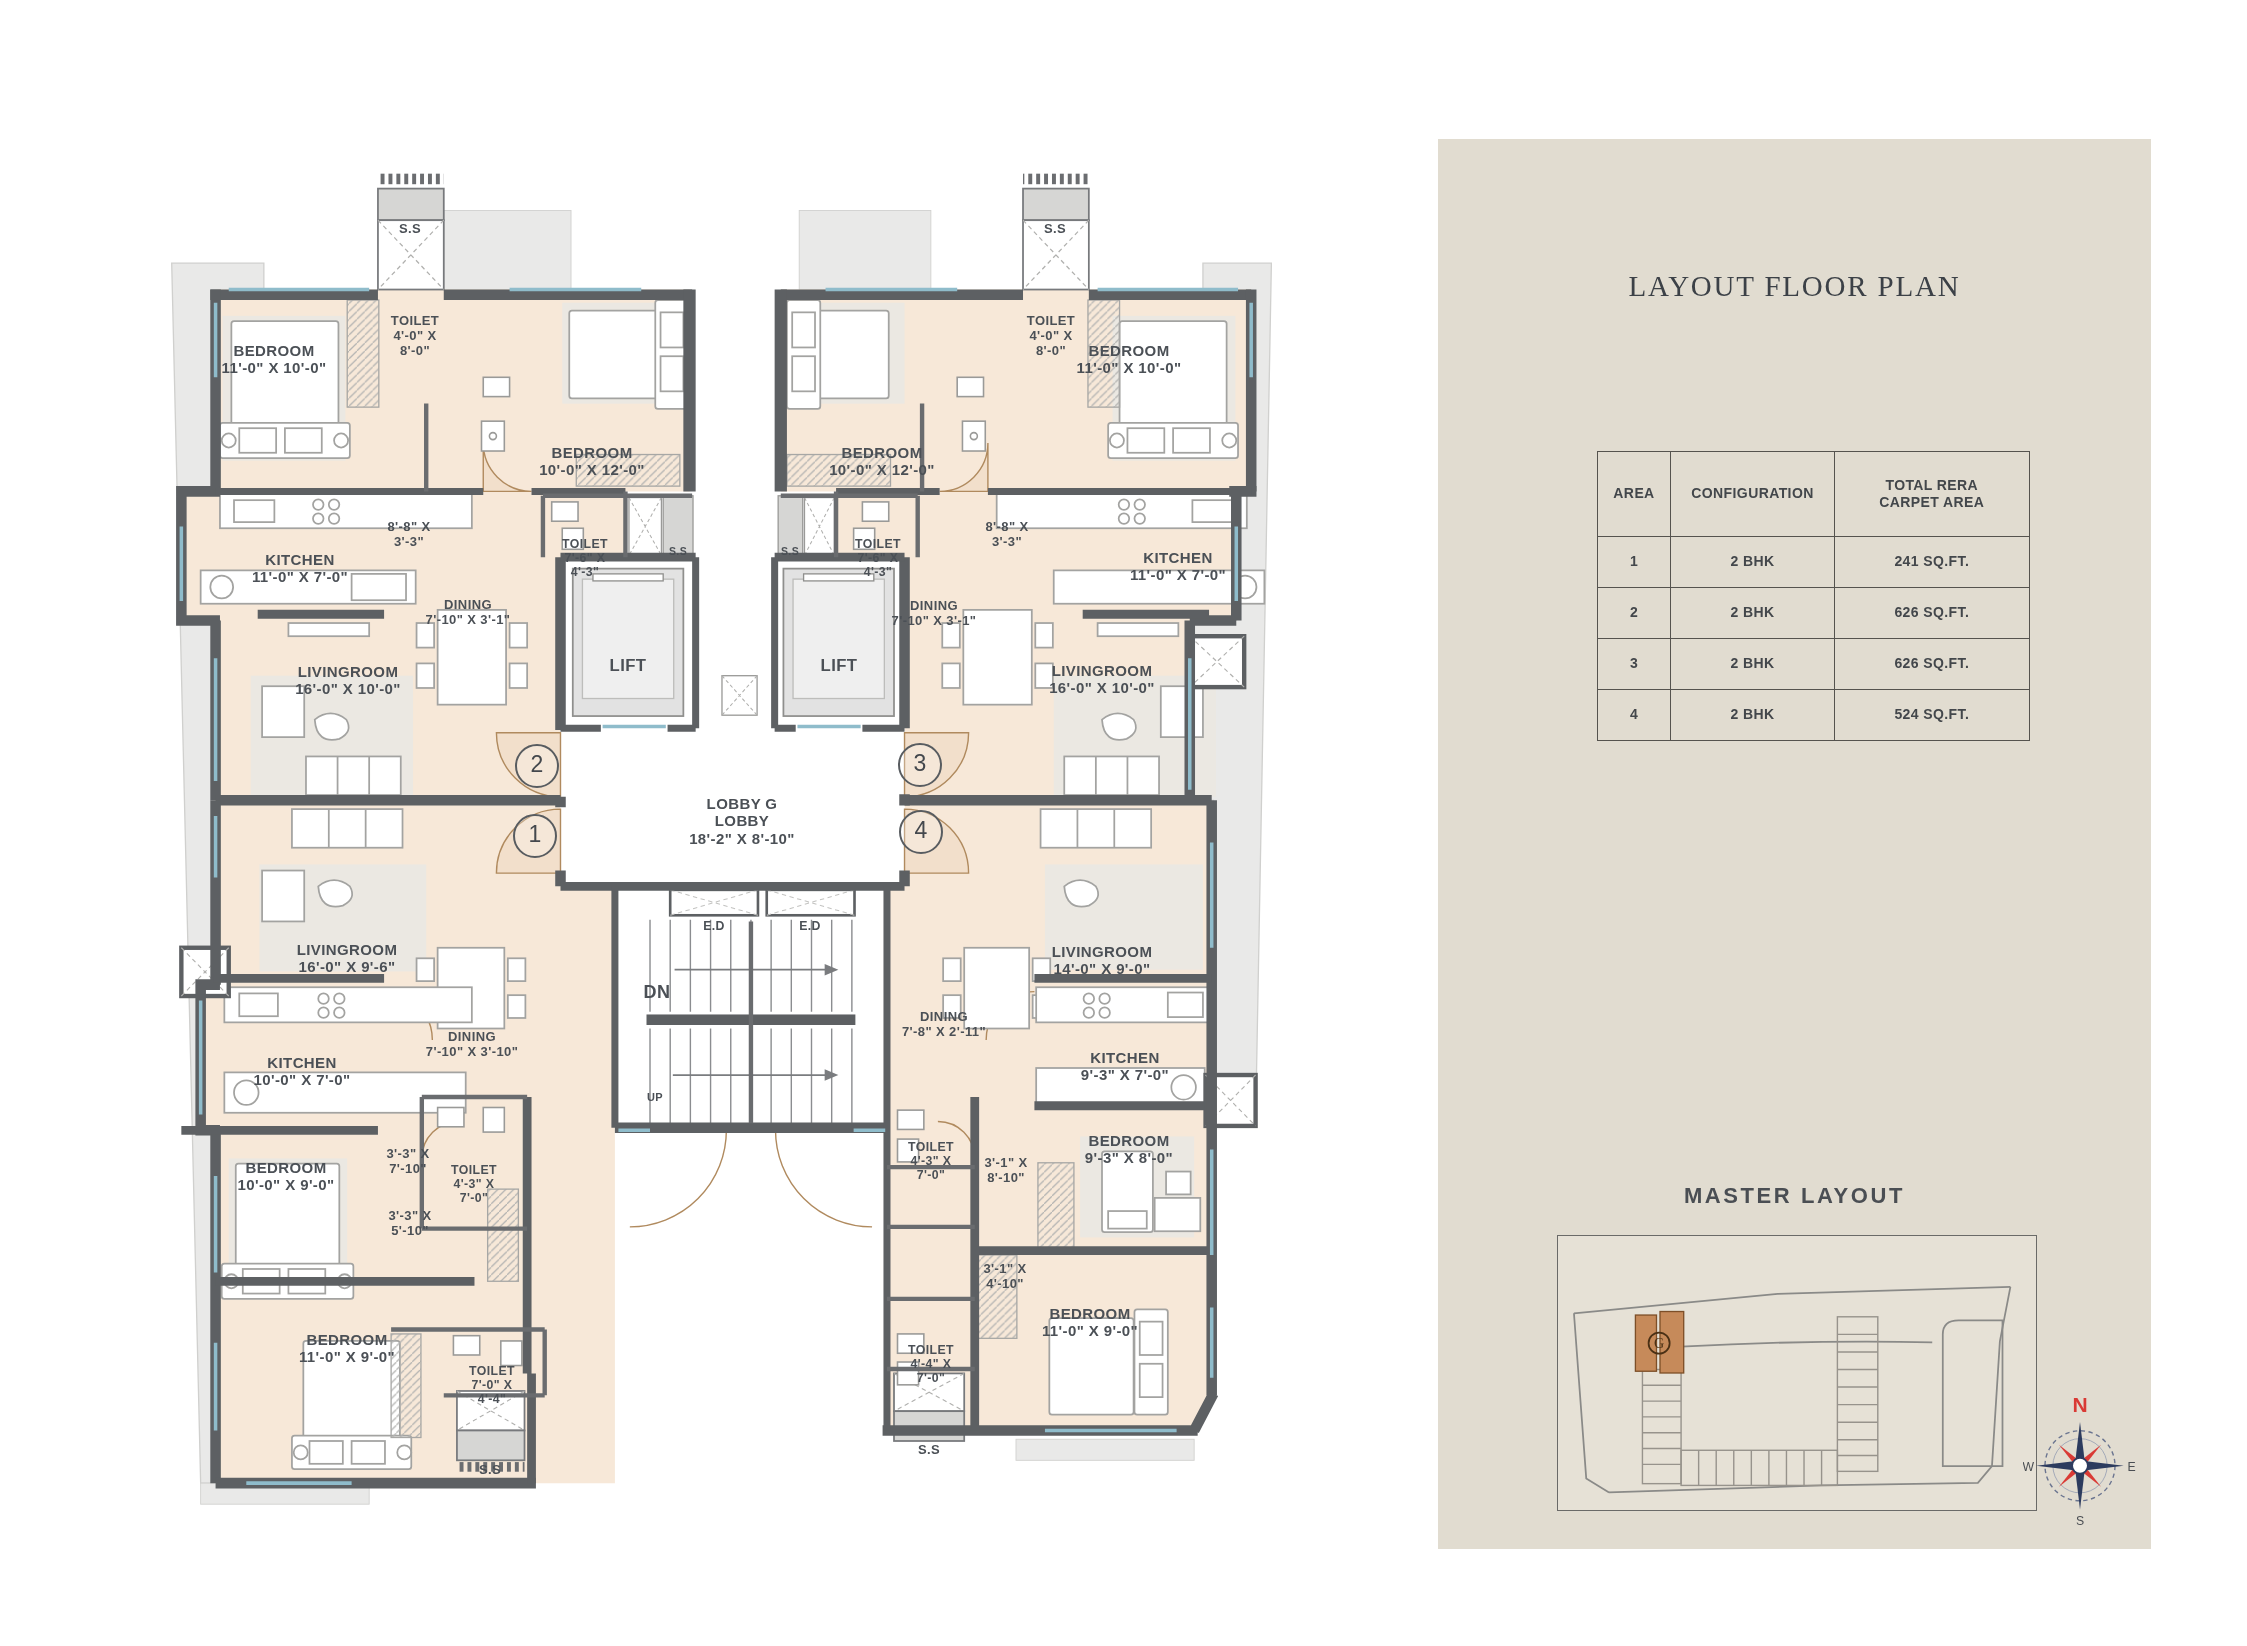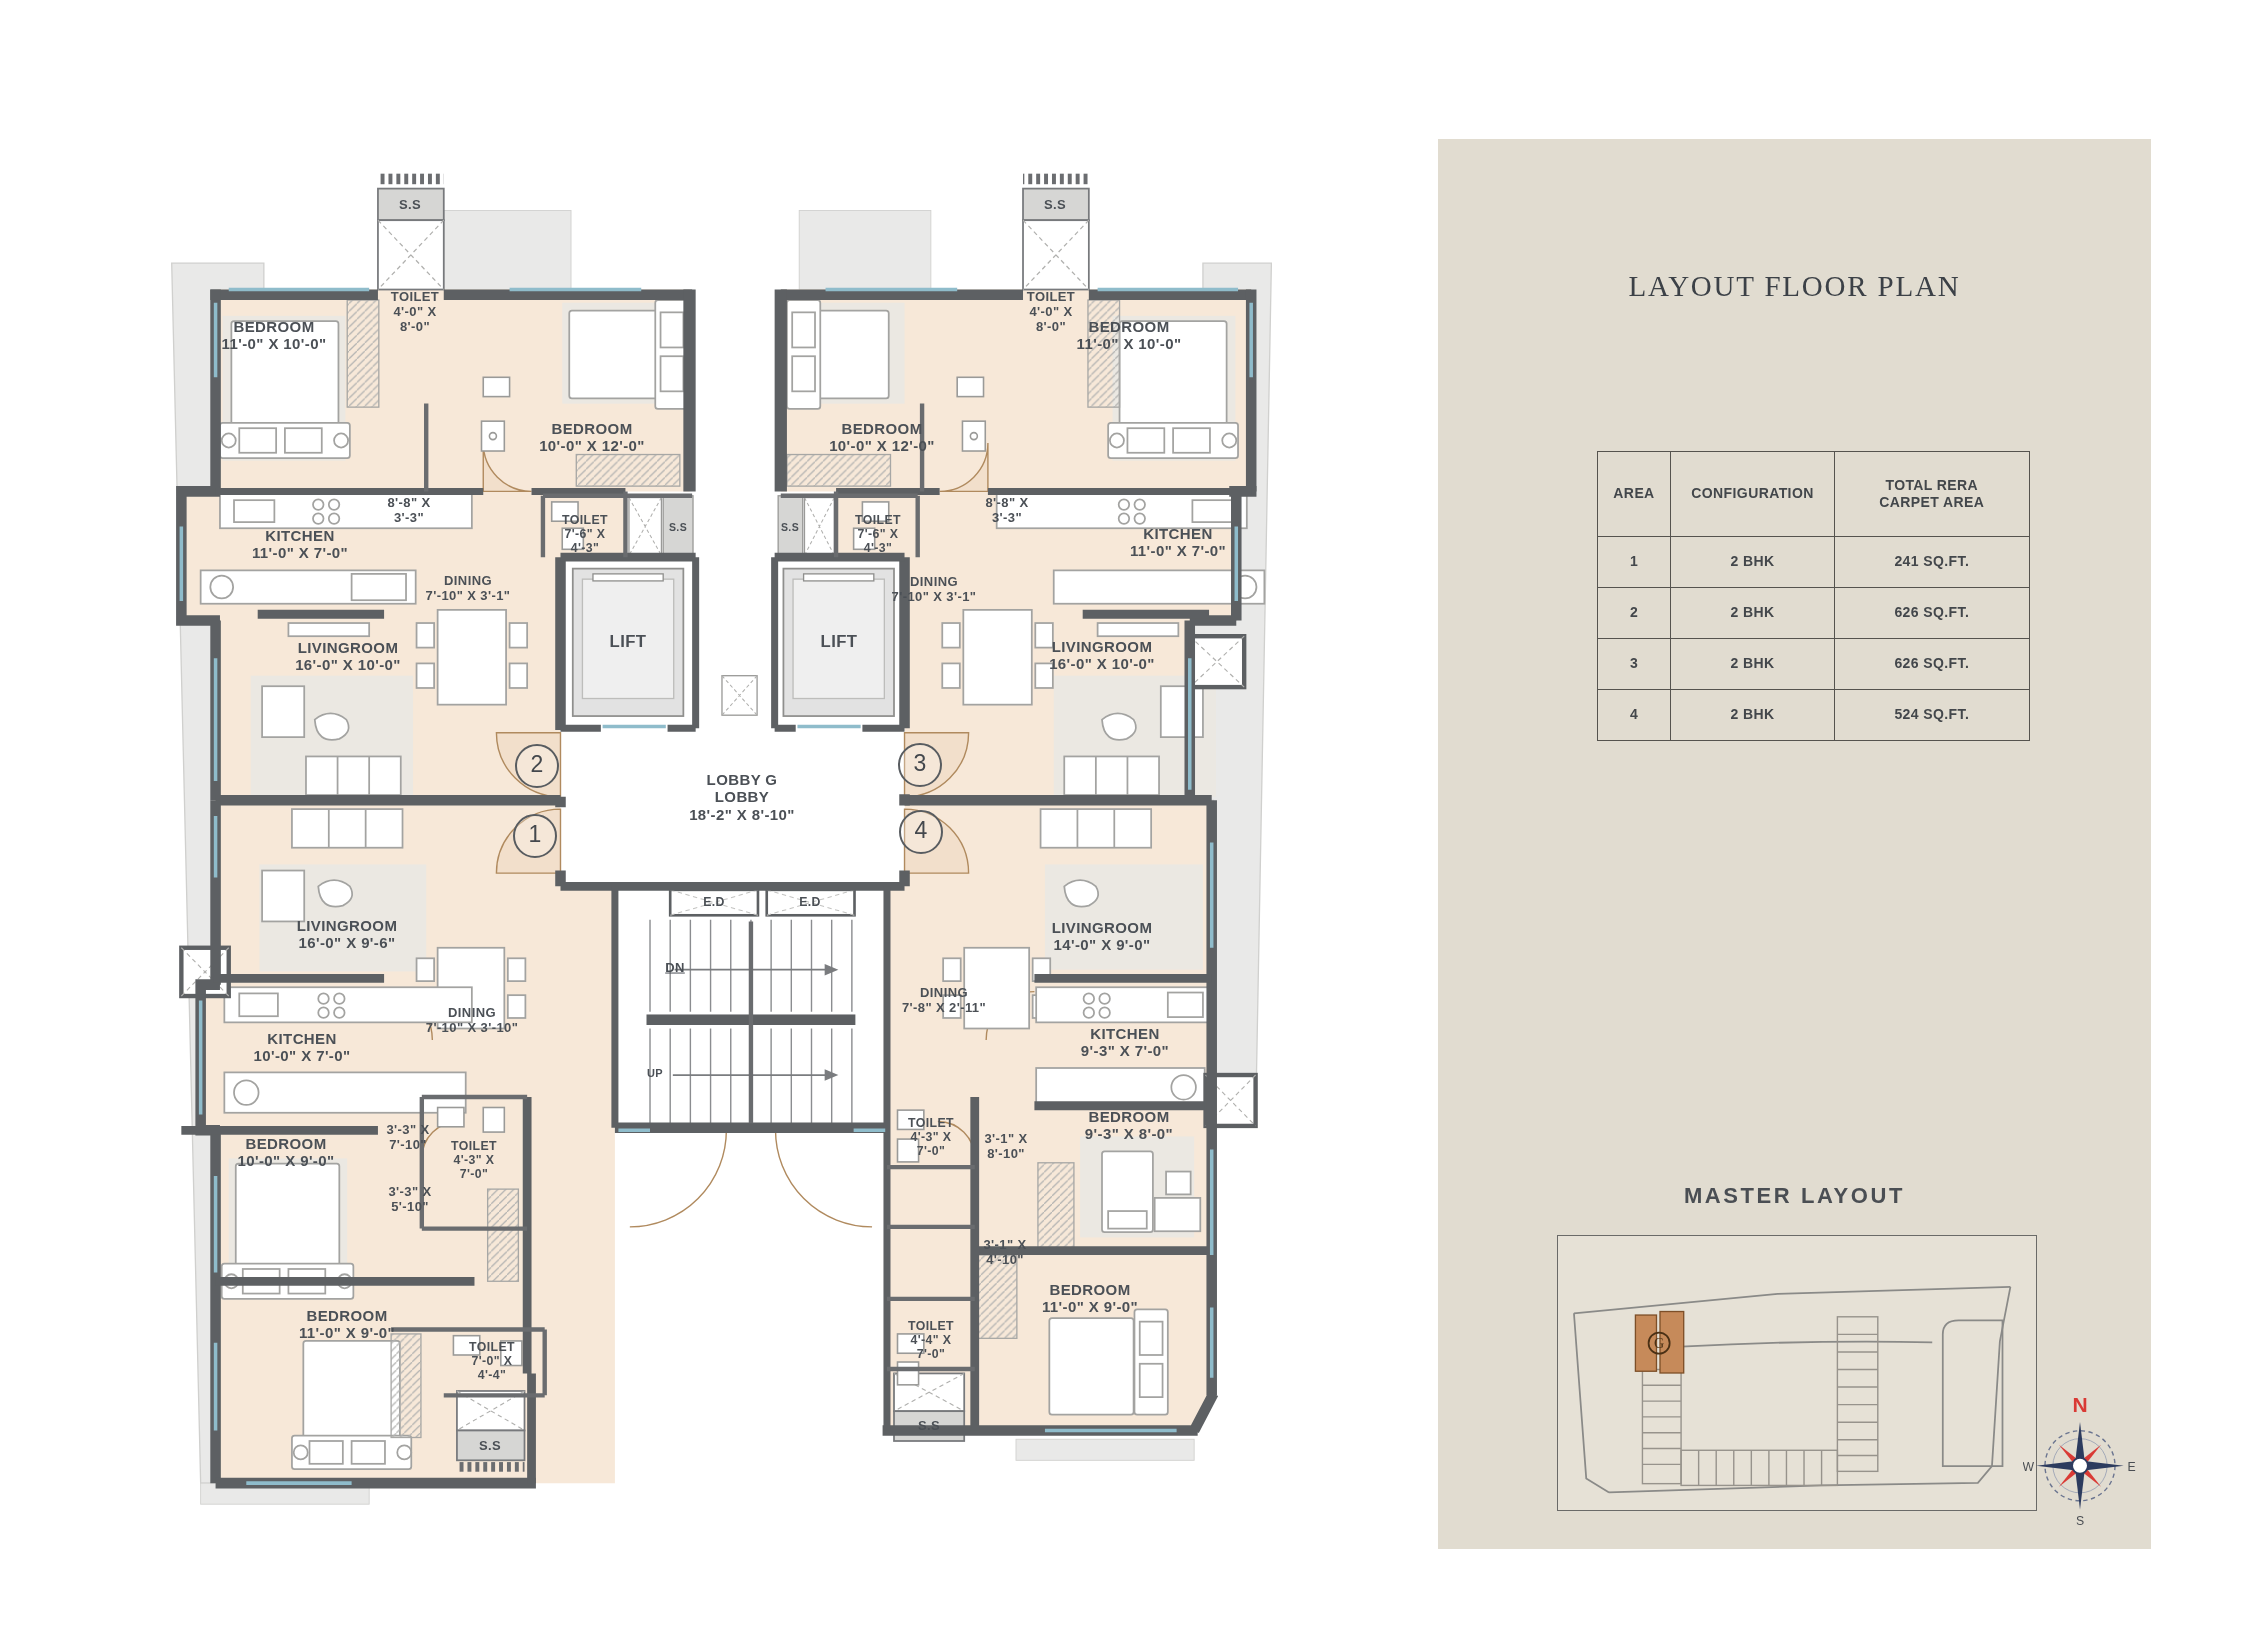--- a/index.html
+++ b/index.html
@@ -2,21 +2,21 @@
 <html style="font-size:14px"><head>
 <meta charset="utf-8">
 <style>
   html,body{margin:0;padding:0;background:#ffffff;}
   body{width:2247px;height:1647px;position:relative;overflow:hidden;
        font-family:"Liberation Sans",sans-serif;}
   .plan-wrap{position:absolute;left:88px;top:114px;width:1282px;height:1492px;}
   .plan-wrap svg{position:absolute;left:0;top:0;}
   #label-layer,#marker-layer{position:absolute;left:0;top:0;width:100%;height:100%;pointer-events:none;}
   .rlabel{position:absolute;transform:translate(-50%,-50%);text-align:center;color:#4b5056;
-          font:700 15px/1.15 "Liberation Sans",sans-serif;letter-spacing:0.4px;white-space:nowrap;}
+          font:700 15px/1.15 "Liberation Sans",sans-serif;letter-spacing:0.4px;white-space:nowrap;margin-top:24px;}
   .umarker{position:absolute;width:40px;height:40px;border:2.6px solid #585c60;border-radius:50%;
            transform:translate(-50%,-50%);color:#44484d;font:400 23px/37px "Liberation Sans",sans-serif;
            text-align:center;background:rgba(255,255,255,.25);}
   
   .panel{position:absolute;left:1438px;top:139px;width:713px;height:1410px;background:#e1dcd0;}
   .panel h1{margin:0;position:absolute;top:54px;left:0;width:100%;text-align:center;
             font:400 46px/1 "Liberation Serif",serif;color:#3c4147;letter-spacing:3.5px;}
   .panel h2{margin:0;position:absolute;top:133px;left:0;width:100%;text-align:center;
             font:400 29px/1 "Liberation Serif",serif;color:#3c4147;letter-spacing:1.8px;}
   .unit-table{position:absolute;left:159px;top:312px;border-collapse:collapse;
@@ -463,21 +463,21 @@
         <div>LOBBY G</div>
         <div>LOBBY</div>
         <div>18'-2" X 8'-10"</div>
       </div>
       <div class="rlabel" style="left: 626px; top: 788px; font-size: 12.3px;">
         <div>E.D</div>
       </div>
       <div class="rlabel" style="left: 722px; top: 788px; font-size: 12.3px;">
         <div>E.D</div>
       </div>
-      <div class="rlabel" style="left: 587px; top: 854px; font-size: 13px; text-decoration: underline;">
+      <div class="rlabel" style="left: 569px; top: 854px; font-size: 18px;">
         <div>DN</div>
       </div>
       <div class="rlabel" style="left: 567px; top: 959px; font-size: 11px;">
         <div>UP</div>
       </div>
       <div class="rlabel" style="left: 402px; top: 1332px; font-size: 13px;">
         <div>S.S</div>
       </div>
       <div class="rlabel" style="left: 841px; top: 1312px; font-size: 13px;">
         <div>S.S</div>

